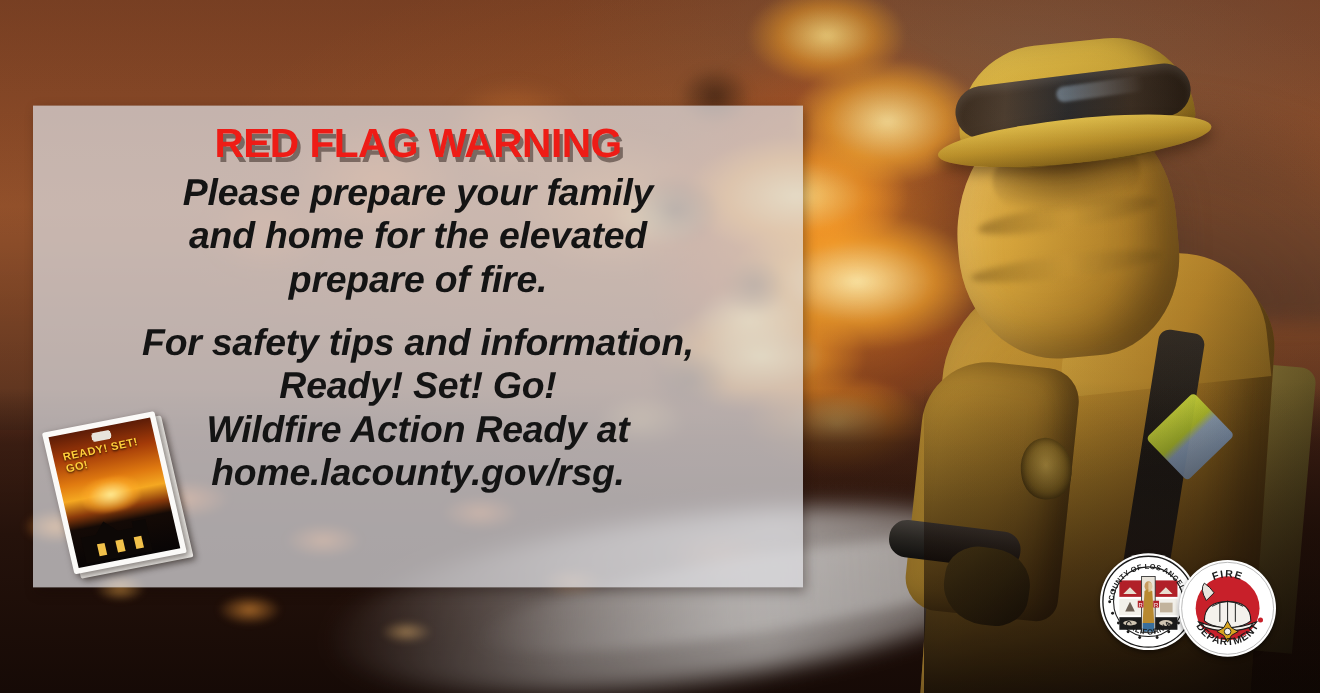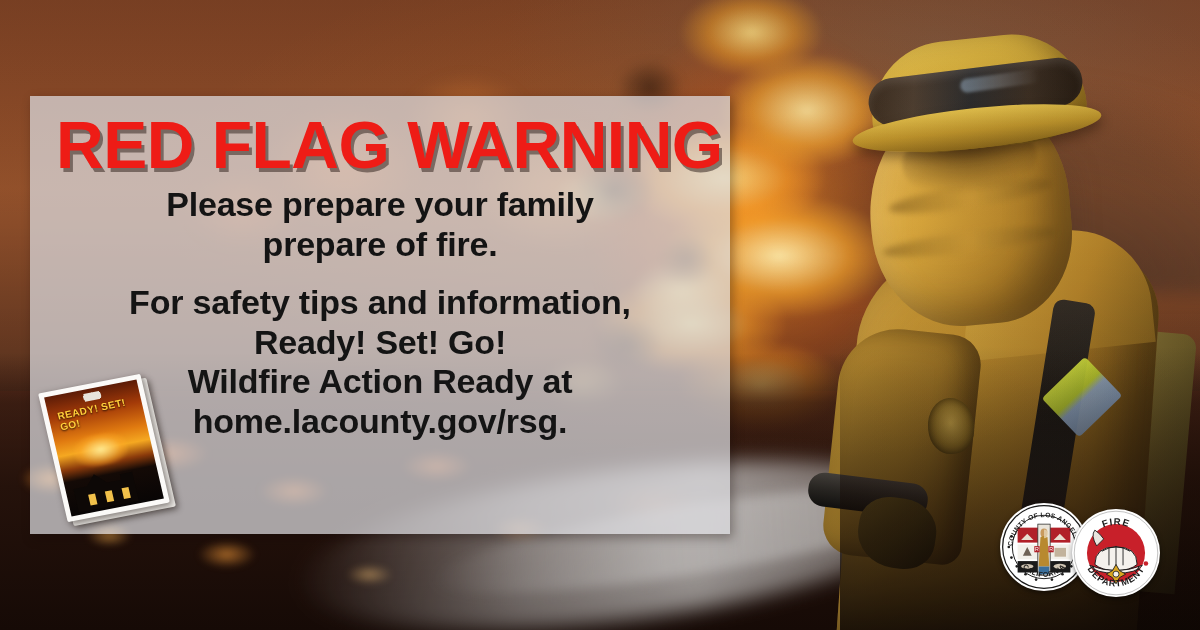--- a/index.html
+++ b/index.html
@@ -229,38 +229,38 @@
   .panel{
     position:absolute;left:30px;top:96px;width:700px;height:438px;
     background:rgba(222,222,226,.72);
     box-shadow:3px 4px 10px rgba(20,10,5,.35);
     box-sizing:border-box;
     padding:16px 26px 10px 26px;
     text-align:center;
   }
   .headline{
     margin:0;
-    font-size:66px;
+    font-size:37px;
     line-height:1.02;
     font-weight:bold;
     letter-spacing:-0.5px;
     color:#ee1c16;
     text-shadow:3px 4px 0 rgba(55,40,35,.55);
     white-space:nowrap;
   }
   .body-block{
     margin:6px 0 0 0;
     font-size:34px;
     line-height:1.16;
     font-weight:bold;
     color:#141414;
     letter-spacing:-0.2px;
   }
   .body-block.second{margin-top:19px;}
-  .body-block .ln{display:block;}
+  .body-block .ln{display:block;font-style:italic;}
 
   
   .brochure{
     position:absolute;left:52px;top:382px;width:104px;height:132px;
     transform:rotate(-13deg) skewY(2deg);
   }
   .broch-back{
     position:absolute;left:5px;top:5px;width:100%;height:100%;
     background:#f2f0ec;border-radius:2px;
     box-shadow:2px 3px 6px rgba(20,10,5,.45);
@@ -350,20 +350,21 @@
   </div>
 
   <div class="atmos"></div>
 
   <div class="panel">
 
     <h1 class="headline">RED FLAG WARNING</h1>
 
     <p class="body-block">
       <span class="ln">Please prepare your family</span>
+      <span class="ln">and home for the elevated</span>
       <span class="ln">prepare of fire.</span>
     </p>
 
     <p class="body-block second">
       <span class="ln">For safety tips and information,</span>
       <span class="ln">Ready! Set! Go!</span>
       <span class="ln">Wildfire Action Ready at</span>
       <span class="ln">home.lacounty.gov/rsg.</span>
     </p>
   </div>

